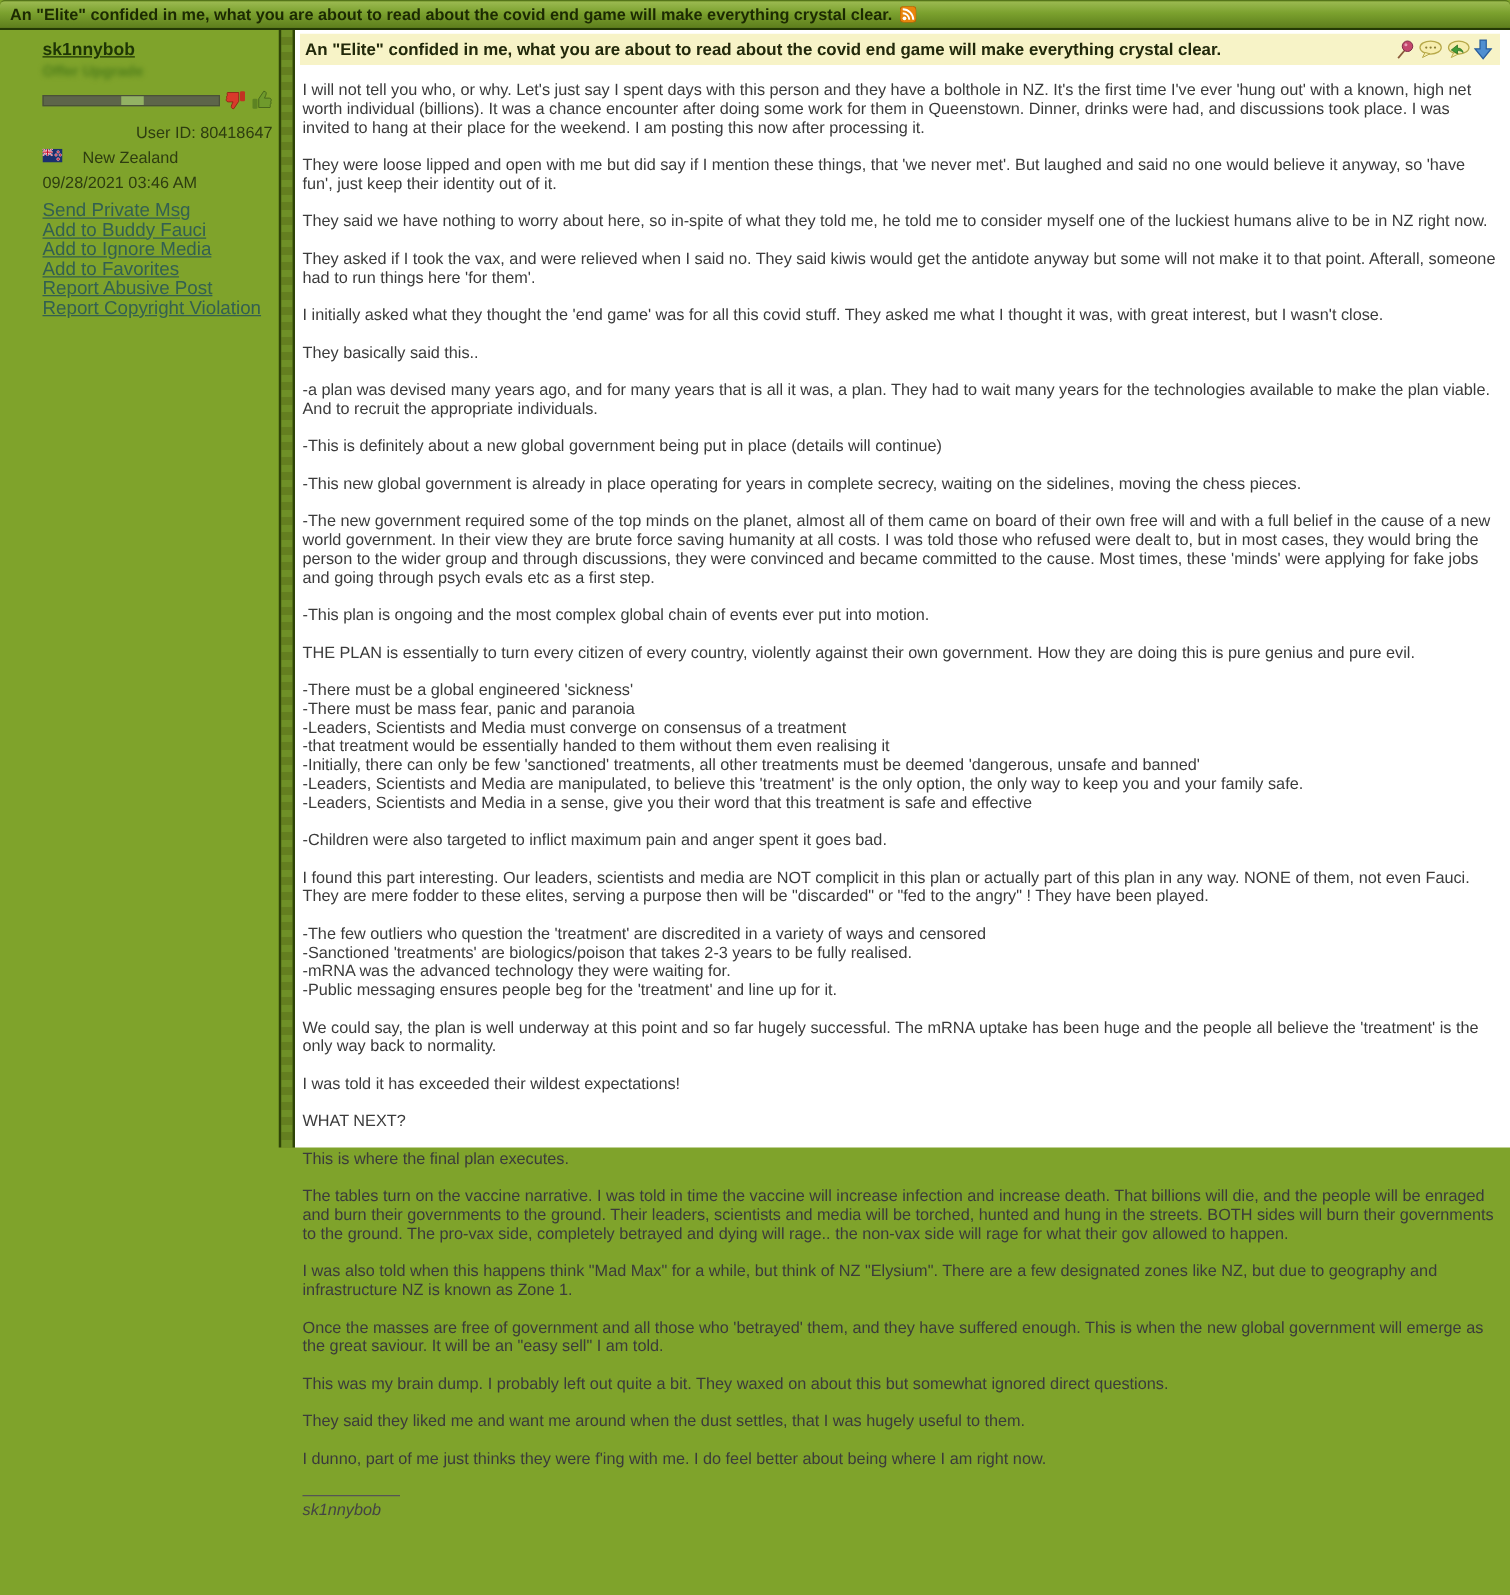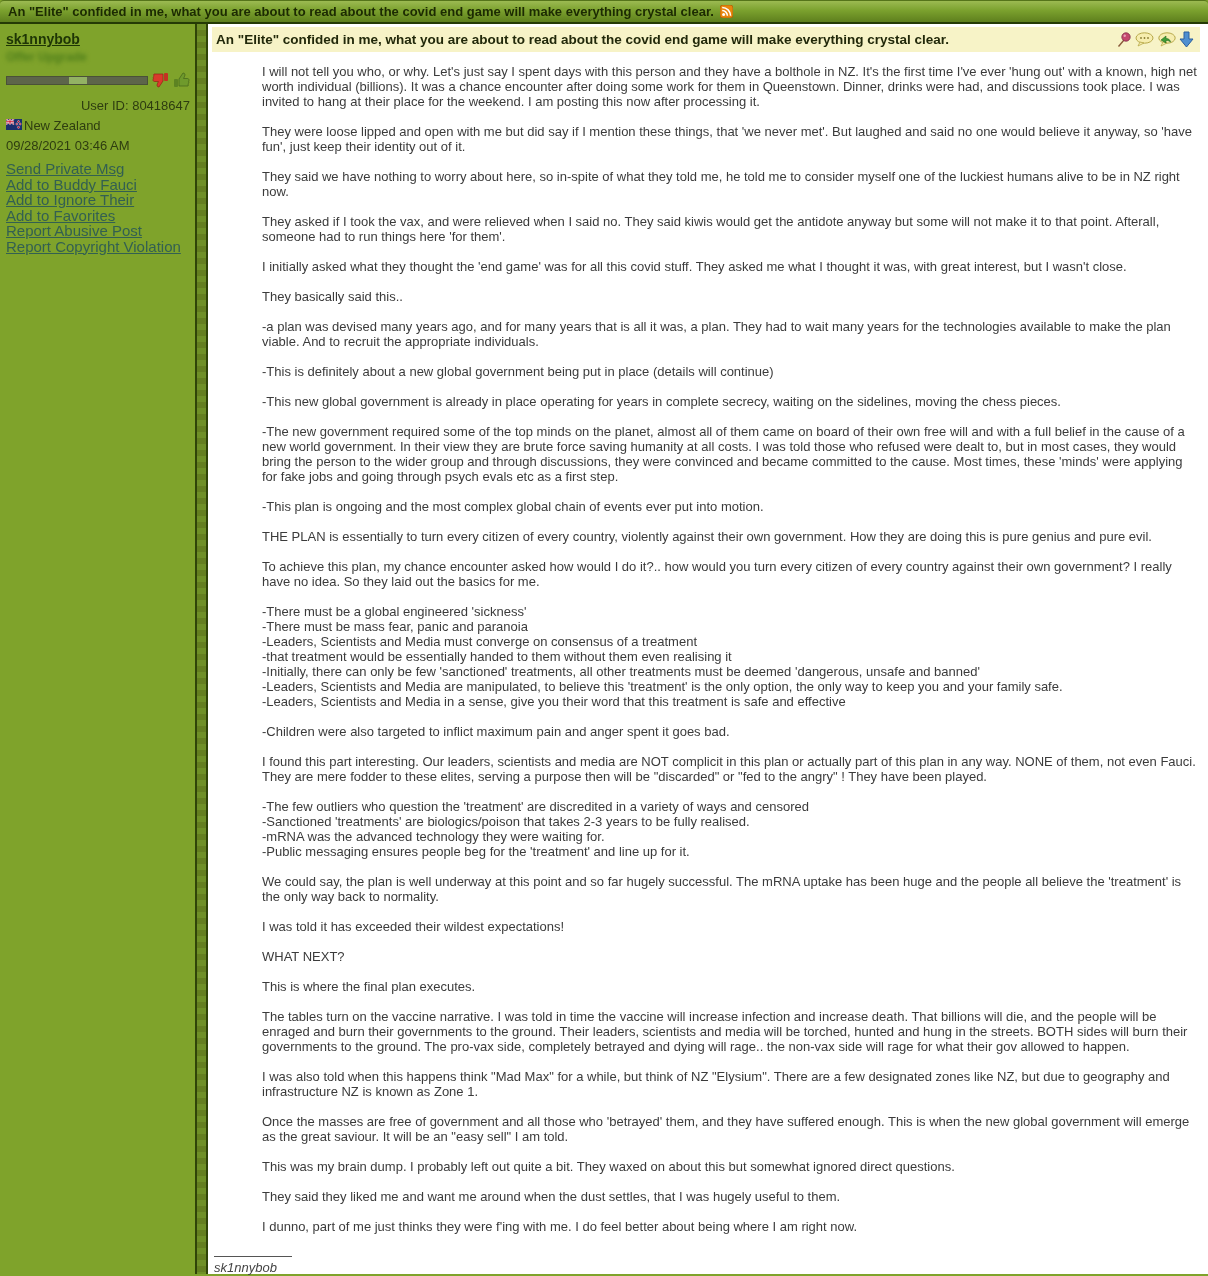--- a/index.html
+++ b/index.html
@@ -16,21 +16,21 @@
     border-top:1px solid #55741a;
     border-bottom:2px solid #243a05;
     border-radius:4px 4px 0 0;
     display:flex; align-items:center;
     padding:0 8px;
     font-size:13px; font-weight:bold; color:#1c2a02;
     white-space:nowrap; overflow:hidden;
   }
   .topbar .rss { margin-left:6px; display:inline-flex; }
   
-  .wrap { display:flex; height:1250px; }
+  .wrap { display:flex; height:894px;padding-left:28px; }
   .sidebar {
     width:195px; flex:0 0 195px;
     padding:7px 5px 0 6px;
     font-size:13px; color:#2e3d10;
   }
   .divider {
     width:13px; flex:0 0 13px;
     background:repeating-linear-gradient(to bottom,#6f9027 0 6px,#647f20 6px 12px);
     border-left:2px solid #2f4408;
     border-right:2px solid #2f4408;
@@ -62,41 +62,41 @@
     border:1px solid #4a5138;
     position:relative;
   }
   .karma-fill {
     position:absolute; left:44%; top:0;
     width:13%; height:100%;
     background:#93b264;
   }
   .thumb { margin-left:4px; display:inline-flex; cursor:pointer; }
   .uid { margin-top:10px;text-align:right; }
-  .country-row { margin-top:5px; display:flex; align-items:center; gap:2px; }
+  .country-row { margin-top:5px; display:flex; align-items:center; gap:16px; }
   .date { margin-top:5px; }
   .side-links { margin-top:8px; display:block; }
   .side-link {
     display:block;
     color:#336051; text-decoration:underline;
     font-size:15px; line-height:15.5px;
     cursor:pointer; width:max-content;
   }
   
   .post-header {
     margin-top:1px;
     background:#f7f3c7;
     min-height:25px;
     display:flex; align-items:center;
     padding:2px 6px 2px 4px;
     font-size:13.5px; font-weight:bold; color:#22290a;
   }
   .post-header .spacer { flex:1; }
   .hicon { display:inline-flex; margin-left:3px; cursor:pointer; }
-  .post-body { padding:12px 2px 0 2px;margin-left:48px; }
+  .post-body { padding:12px 2px 0 2px; }
   .post-body p {
     font-size:13px; line-height:15px;
     margin:0 0 15px 0;
     white-space:pre-line;
     color:#3b3b3b;
   }
   .sig-rule {
     width:78px; border-top:1px solid #555;
     margin:22px 0 3px 2px;
   }
@@ -161,21 +161,21 @@
         </svg>
       </span>
       <span>New Zealand</span>
     </div>
 
     <div class="date">09/28/2021 03:46 AM</div>
 
     <nav class="side-links">
         <a class="side-link">Send Private Msg</a>
         <a class="side-link">Add to Buddy Fauci</a>
-        <a class="side-link">Add to Ignore Their</a>
+        <a class="side-link">Add to Ignore Media</a>
         <a class="side-link">Add to Favorites</a>
         <a class="side-link">Report Abusive Post</a>
         <a class="side-link">Report Copyright Violation</a>
       </nav>
   </div>
 
   <div class="divider"></div>
 
   <div class="main">
     <div class="post-header">
@@ -217,21 +217,20 @@
         <p>They said we have nothing to worry about here, so in-spite of what they told me, he told me to consider myself one of the luckiest humans alive to be in NZ right now.</p>
         <p>They asked if I took the vax, and were relieved when I said no. They said kiwis would get the antidote anyway but some will not make it to that point. Afterall, someone had to run things here 'for them'.</p>
         <p>I initially asked what they thought the 'end game' was for all this covid stuff. They asked me what I thought it was, with great interest, but I wasn't close.</p>
         <p>They basically said this..</p>
         <p>-a plan was devised many years ago, and for many years that is all it was, a plan. They had to wait many years for the technologies available to make the plan viable. And to recruit the appropriate individuals.</p>
         <p>-This is definitely about a new global government being put in place (details will continue)</p>
         <p>-This new global government is already in place operating for years in complete secrecy, waiting on the sidelines, moving the chess pieces.</p>
         <p>-The new government required some of the top minds on the planet, almost all of them came on board of their own free will and with a full belief in the cause of a new world government. In their view they are brute force saving humanity at all costs. I was told those who refused were dealt to, but in most cases, they would bring the person to the wider group and through discussions, they were convinced and became committed to the cause. Most times, these 'minds' were applying for fake jobs and going through psych evals etc as a first step.</p>
         <p>-This plan is ongoing and the most complex global chain of events ever put into motion.</p>
         <p>THE PLAN is essentially to turn every citizen of every country, violently against their own government. How they are doing this is pure genius and pure evil.</p>
-        <p>To achieve this plan, my chance encounter asked how would I do it?.. how would you turn every citizen of every country against their own government? I really have no idea. So they laid out the basics for me.</p>
         <p>-There must be a global engineered 'sickness'
 -There must be mass fear, panic and paranoia
 -Leaders, Scientists and Media must converge on consensus of a treatment
 -that treatment would be essentially handed to them without them even realising it
 -Initially, there can only be few 'sanctioned' treatments, all other treatments must be deemed 'dangerous, unsafe and banned'
 -Leaders, Scientists and Media are manipulated, to believe this 'treatment' is the only option, the only way to keep you and your family safe.
 -Leaders, Scientists and Media in a sense, give you their word that this treatment is safe and effective</p>
         <p>-Children were also targeted to inflict maximum pain and anger spent it goes bad.</p>
         <p>I found this part interesting. Our leaders, scientists and media are NOT complicit in this plan or actually part of this plan in any way. NONE of them, not even Fauci. They are mere fodder to these elites, serving a purpose then will be "discarded" or "fed to the angry" ! They have been played.</p>
         <p>-The few outliers who question the 'treatment' are discredited in a variety of ways and censored

